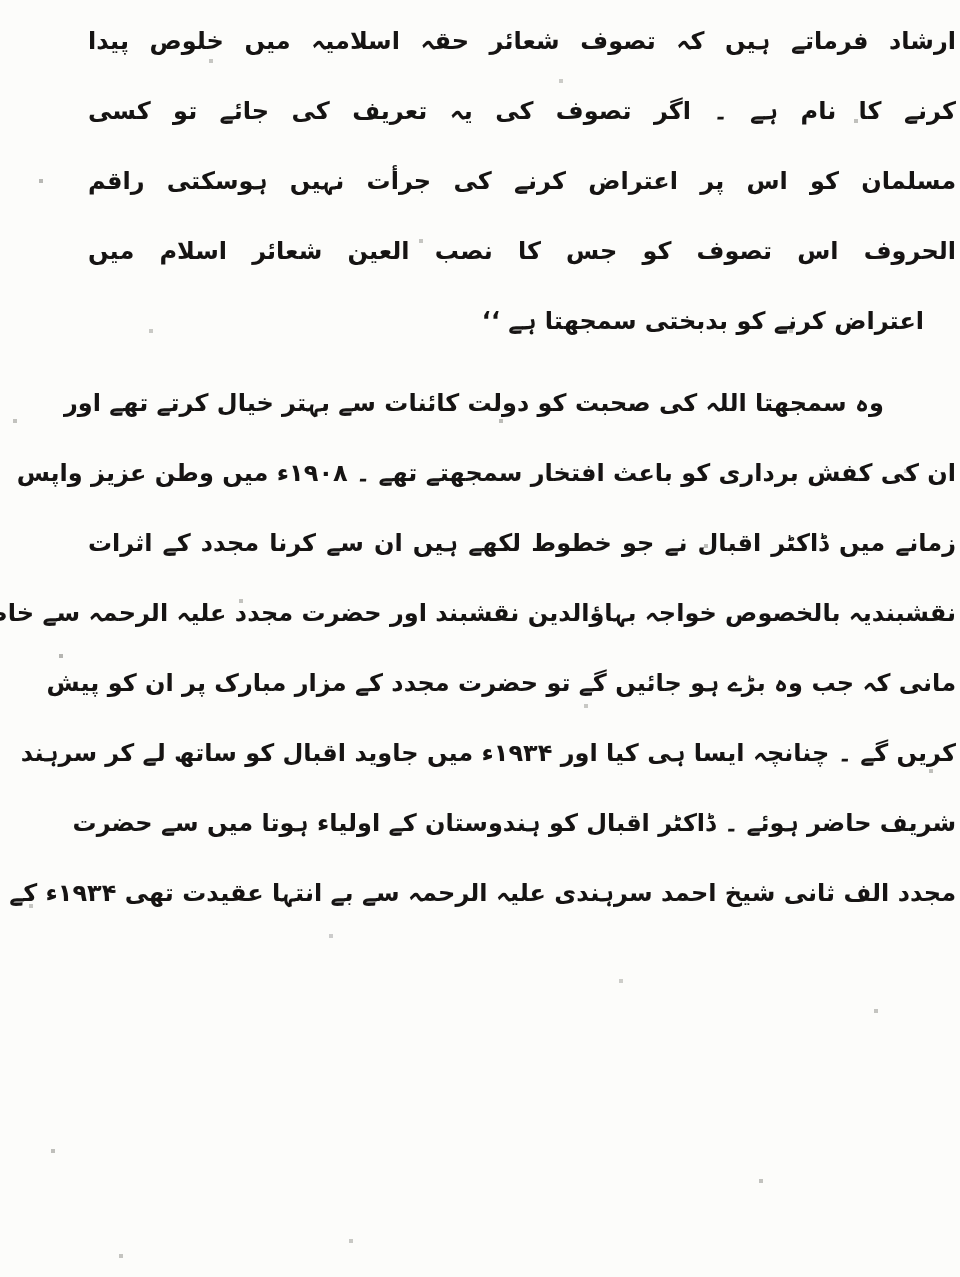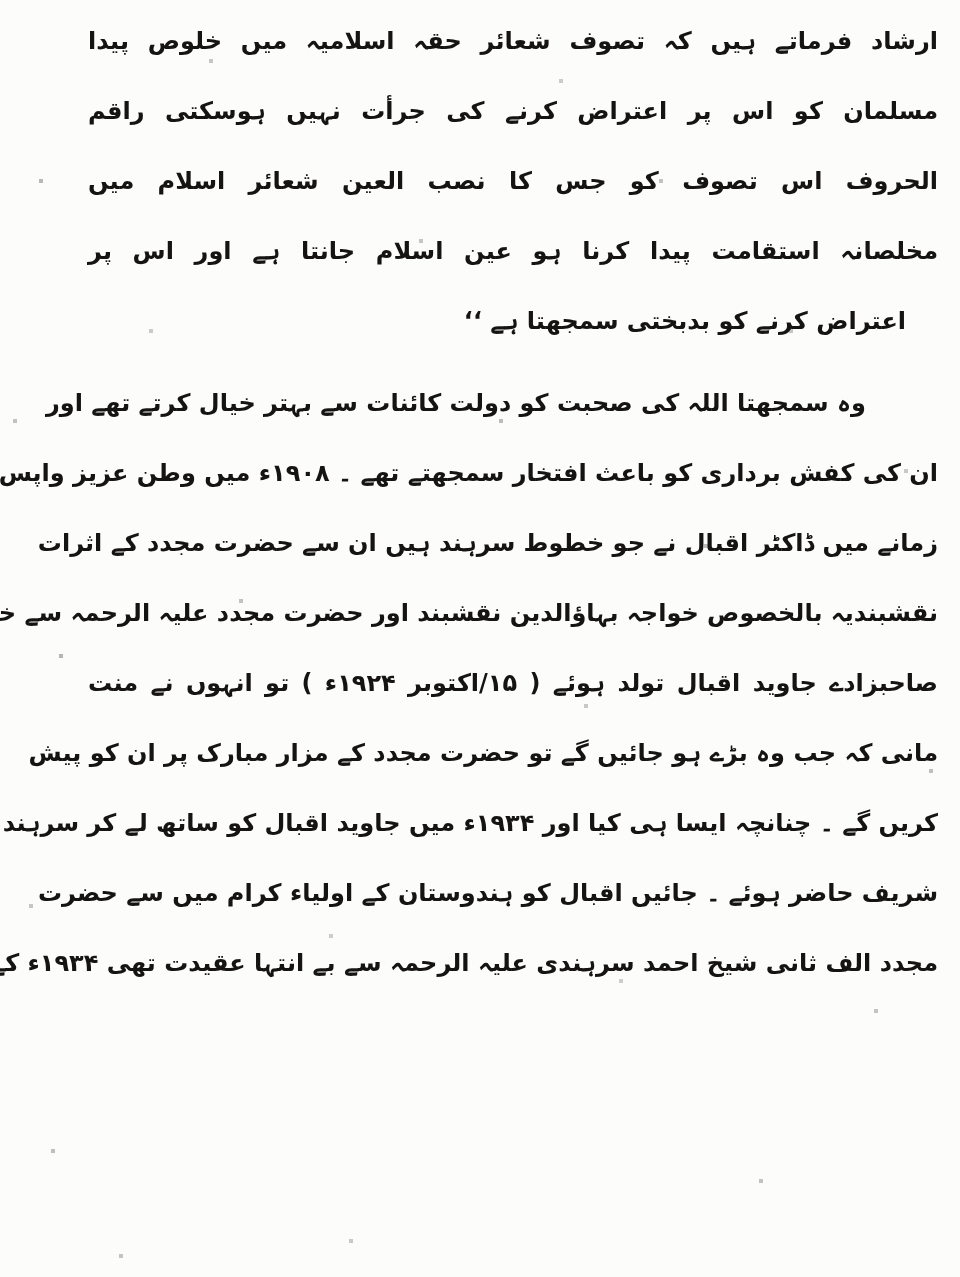--- a/index.html
+++ b/index.html
@@ -10,21 +10,21 @@
     width: 960px;
     height: 1277px;
     background: #fcfcfa;
     position: relative;
     overflow: hidden;
     font-family: "DejaVu Sans", sans-serif;
   }
   .page {
     position: absolute;
     inset: 0;
-    padding: 6px 22px 0 88px; 
+    padding: 6px 4px 0 88px; 
     box-sizing: border-box;
     color: #161413;
   }
   .para {
     margin: 0;
     padding: 0;
   }
   .para.body-para {
     margin-top: 12px;
   }
@@ -73,31 +73,30 @@
 </style>
 </head>
 <body>
 
 <div class="noise"></div>
 
 <div class="page">
 
   <div class="para quote-para">
     <div class="line">ارشاد فرماتے ہیں کہ تصوف شعائر حقہ اسلامیہ میں خلوص پیدا</div>
+    <div class="line">کرنے کا نام ہے ۔ اگر تصوف کی یہ تعریف کی جائے تو کسی</div>
     <div class="line">مسلمان کو اس پر اعتراض کرنے کی جرأت نہیں ہوسکتی راقم</div>
     <div class="line">الحروف اس تصوف کو جس کا نصب العین شعائر اسلام میں</div>
-    <div class="line">مخلصانہ استقامت پیدا کرنا ہو عین اسلام جانتا ہے اور اس پر</div>
     <div class="line quote-end">اعتراض کرنے کو بدبختی سمجھتا ہے ‘‘</div>
   </div>
 
   <div class="para body-para">
     <div class="line para-first">وہ سمجھتا اللہ کی صحبت کو دولت کائنات سے بہتر خیال کرتے تھے اور</div>
     <div class="line">ان کی کفش برداری کو باعث افتخار سمجھتے تھے ۔ ۱۹۰۸ء میں وطن عزیز واپس</div>
-    <div class="line">زمانے میں ڈاکٹر اقبال نے جو خطوط سرہند ہیں ان سے حضرت مجدد کے اثرات</div>
+    <div class="line">زمانے میں ڈاکٹر اقبال نے جو خطوط لکھے ہیں ان سے کرنا مجدد کے اثرات</div>
     <div class="line">نقشبندیہ بالخصوص خواجہ بہاؤالدین نقشبند اور حضرت مجدد علیہ الرحمہ سے خاص</div>
-    <div class="line">صاحبزادے جاوید اقبال تولد ہوئے ( ۱۵/اکتوبر ۱۹۲۴ء ) تو انہوں نے منت</div>
     <div class="line">مانی کہ جب وہ بڑے ہو جائیں گے تو حضرت مجدد کے مزار مبارک پر ان کو پیش</div>
     <div class="line">کریں گے ۔ چنانچہ ایسا ہی کیا اور ۱۹۳۴ء میں جاوید اقبال کو ساتھ لے کر سرہند</div>
-    <div class="line">شریف حاضر ہوئے ۔ جائیں اقبال کو ہندوستان کے اولیاء کرام میں سے حضرت</div>
+    <div class="line">شریف حاضر ہوئے ۔ ڈاکٹر اقبال کو ہندوستان کے اولیاء ہوتا میں سے حضرت</div>
     <div class="line">مجدد الف ثانی شیخ احمد سرہندی علیہ الرحمہ سے بے انتہا عقیدت تھی ۱۹۳۴ء کے</div>
   </div>
 
 </div>
 
 </body></html>

